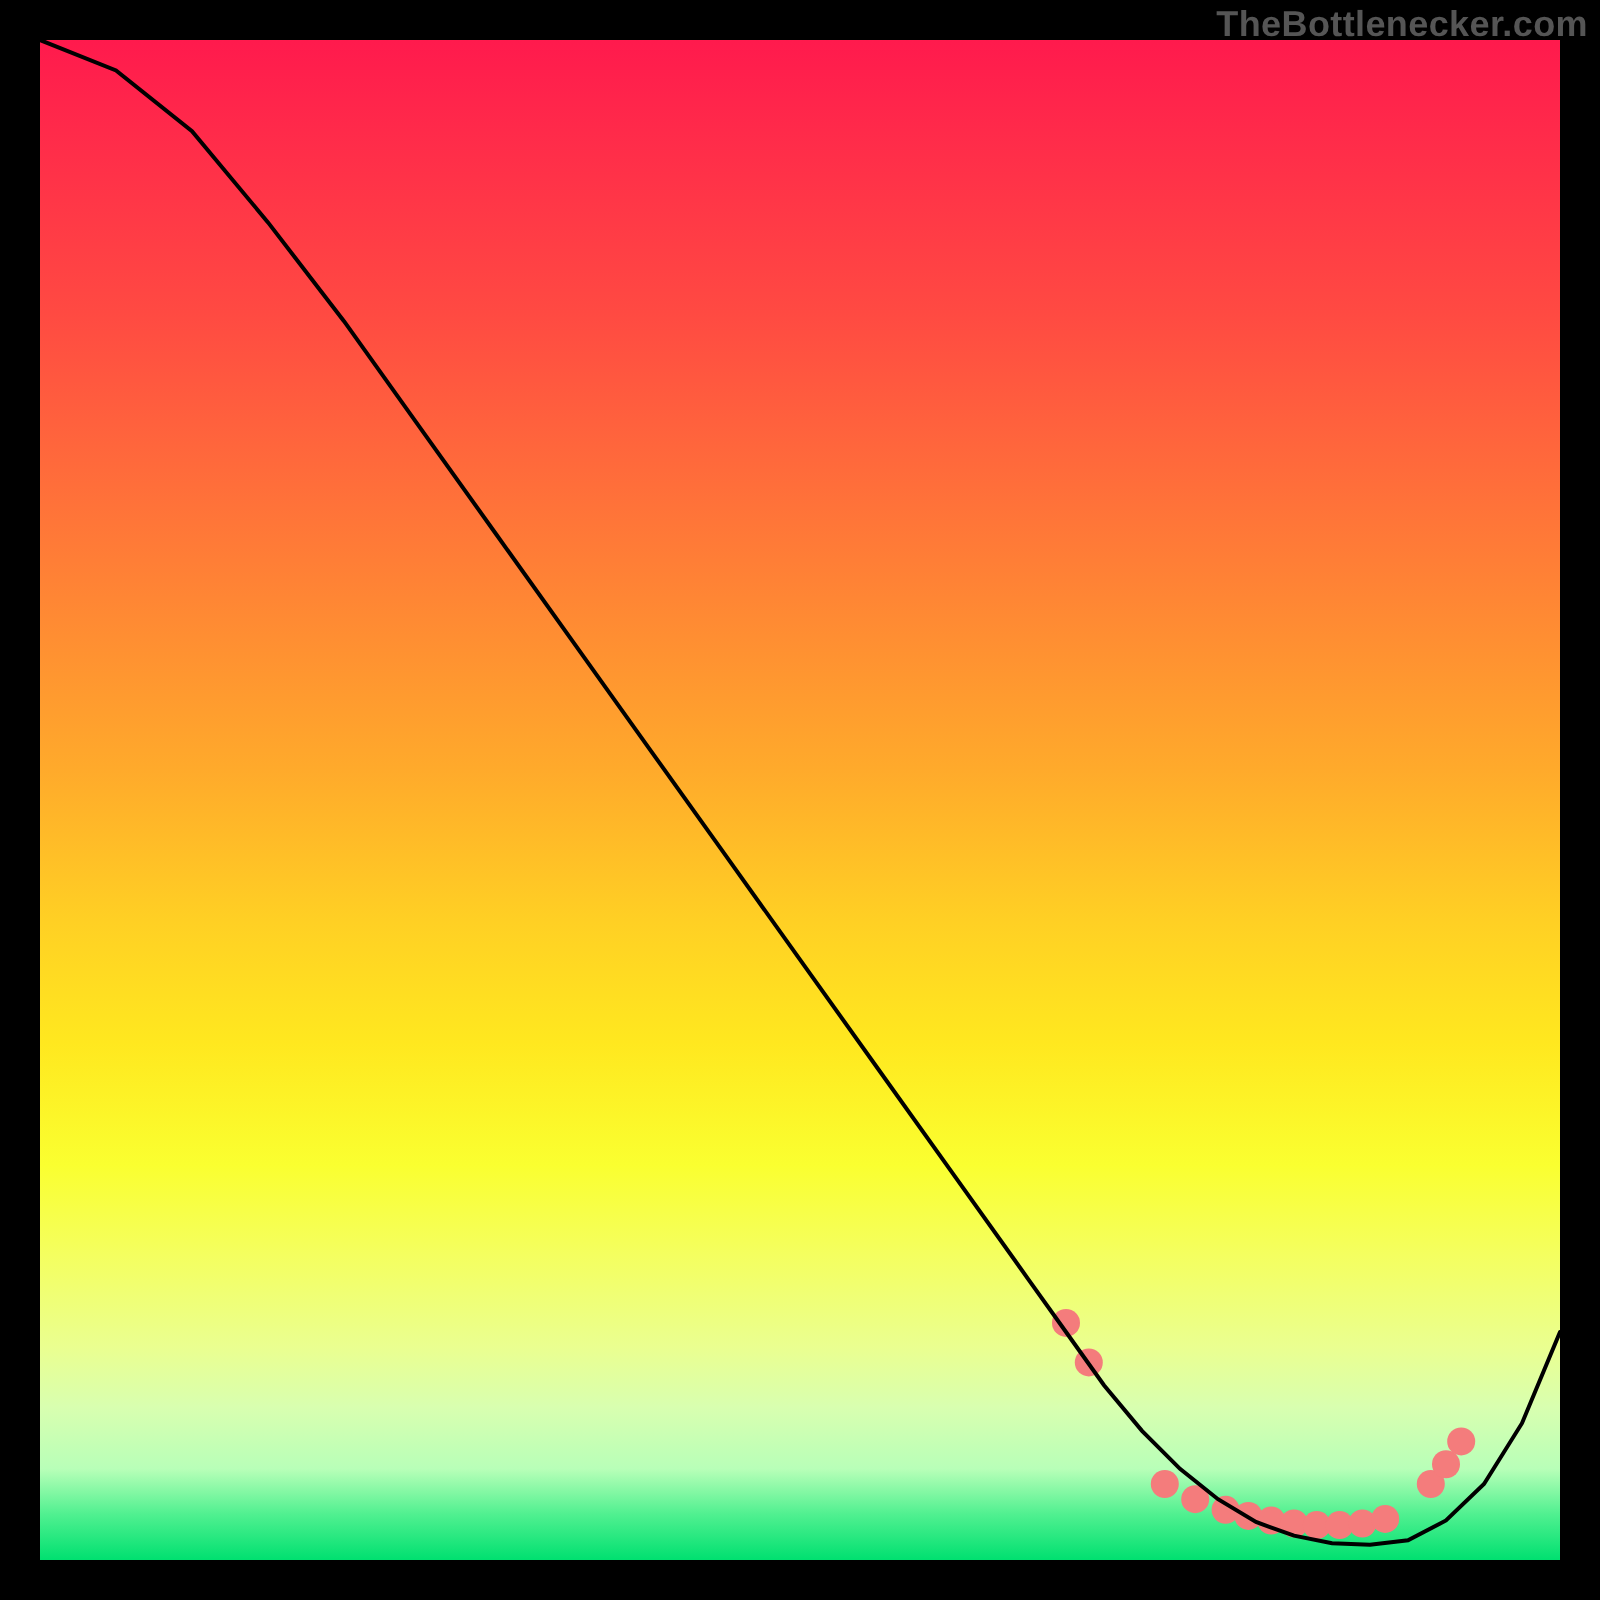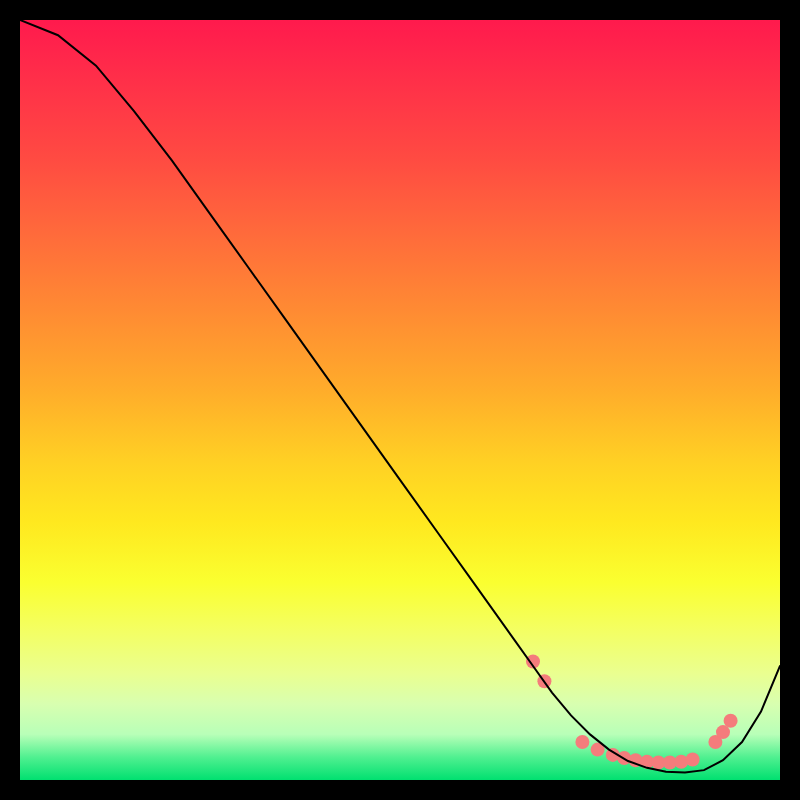--- a/index.html
+++ b/index.html
@@ -84,13 +84,14 @@
           <circle cx="649.80" cy="742.52" r="7" fill="#f47c7c"></circle>
           <circle cx="661.20" cy="741.76" r="7" fill="#f47c7c"></circle>
           <circle cx="672.60" cy="739.48" r="7" fill="#f47c7c"></circle>
           <circle cx="695.40" cy="722.00" r="7" fill="#f47c7c"></circle>
           <circle cx="703.00" cy="712.12" r="7" fill="#f47c7c"></circle>
           <circle cx="710.60" cy="700.72" r="7" fill="#f47c7c"></circle>
         </g>
       <path id="curve-path" fill="none" stroke="#000000" stroke-width="2" stroke-linecap="round" d="M0.00 0.00 L38.00 15.20 L76.00 45.60 L114.00 91.20 L152.00 140.60 L190.00 193.80 L228.00 247.00 L266.00 300.20 L304.00 353.40 L342.00 406.60 L380.00 459.80 L418.00 513.00 L456.00 566.20 L494.00 619.40 L513.00 646.00 L532.00 672.60 L551.00 695.40 L570.00 714.40 L589.00 729.60 L608.00 741.00 L627.00 747.84 L646.00 751.64 L665.00 752.40 L684.00 750.12 L703.00 740.24 L722.00 722.00 L741.00 691.60 L760.00 646.00"></path>
     </svg>
   </div>
+  <div class="watermark">TheBottlenecker.com</div>
 </div>
 
 </body></html>

